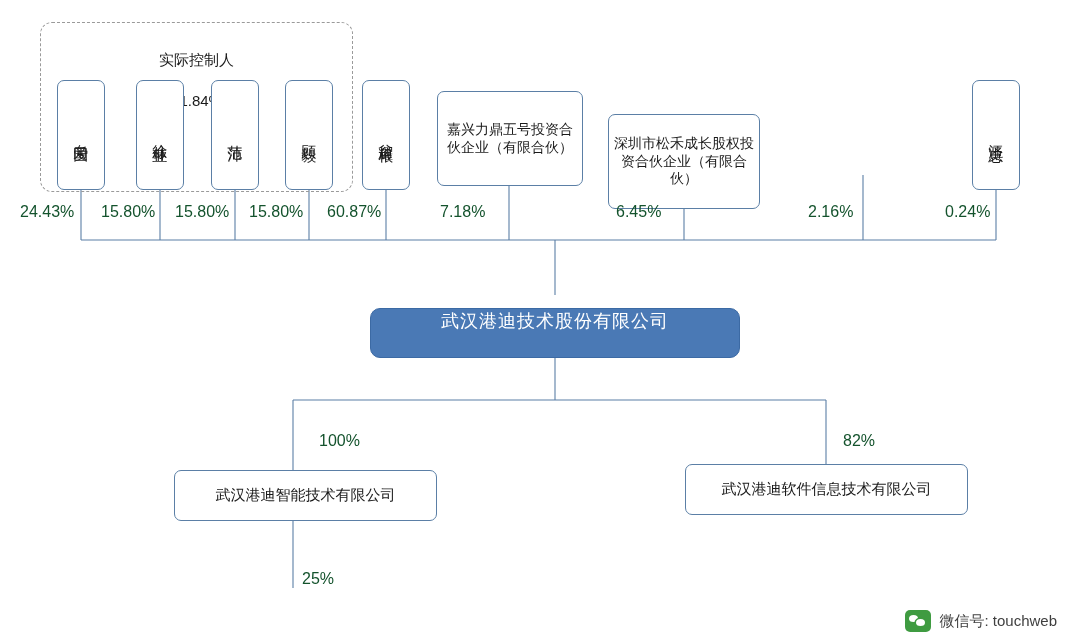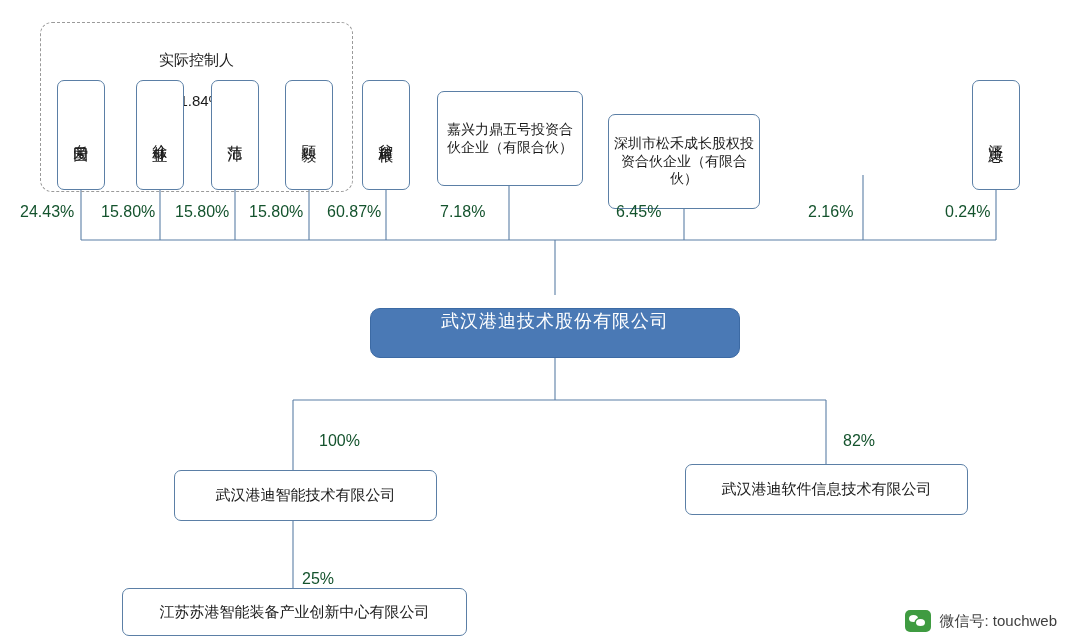--- a/index.html
+++ b/index.html
@@ -175,23 +175,20 @@
 
   <div class="node sub-node" style="left:174px;top:470px;width:263px;height:51px;">
     <span class="txt">武汉港迪智能技术有限公司</span>
   </div>
   <div class="node sub-node" style="left:685px;top:464px;width:283px;height:51px;">
     <span class="txt">武汉港迪软件信息技术有限公司</span>
   </div>
   <div class="pct" style="left:319px;top:432px;">100%</div>
   <div class="pct" style="left:843px;top:432px;">82%</div>
 
-  <div class="node sub-node" style="left:122px;top:588px;width:345px;height:48px;">
-    <span class="txt">江苏苏港智能装备产业创新中心有限公司</span>
-  </div>
   <div class="pct" style="left:302px;top:550px;margin-top:20px;">25%</div>
 
   <div class="wm">
     <span class="wm-badge"></span>
     <span>微信号: touchweb</span>
   </div>
 
 </div>
 
 </body></html>

